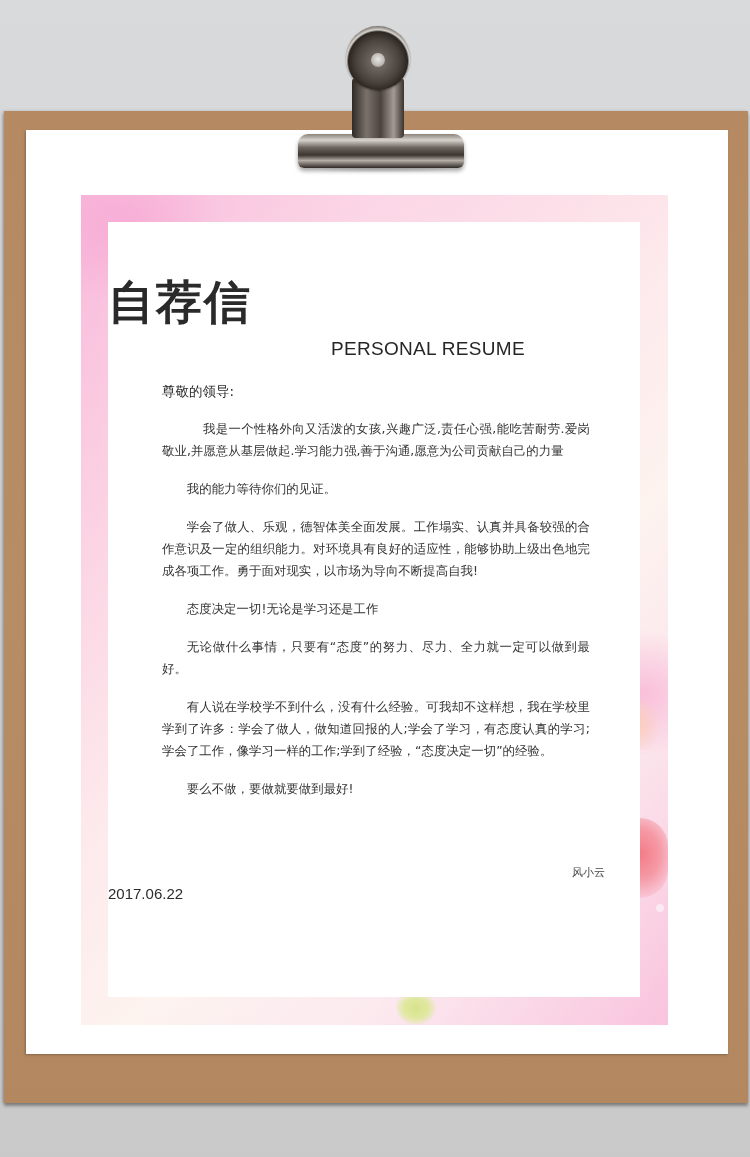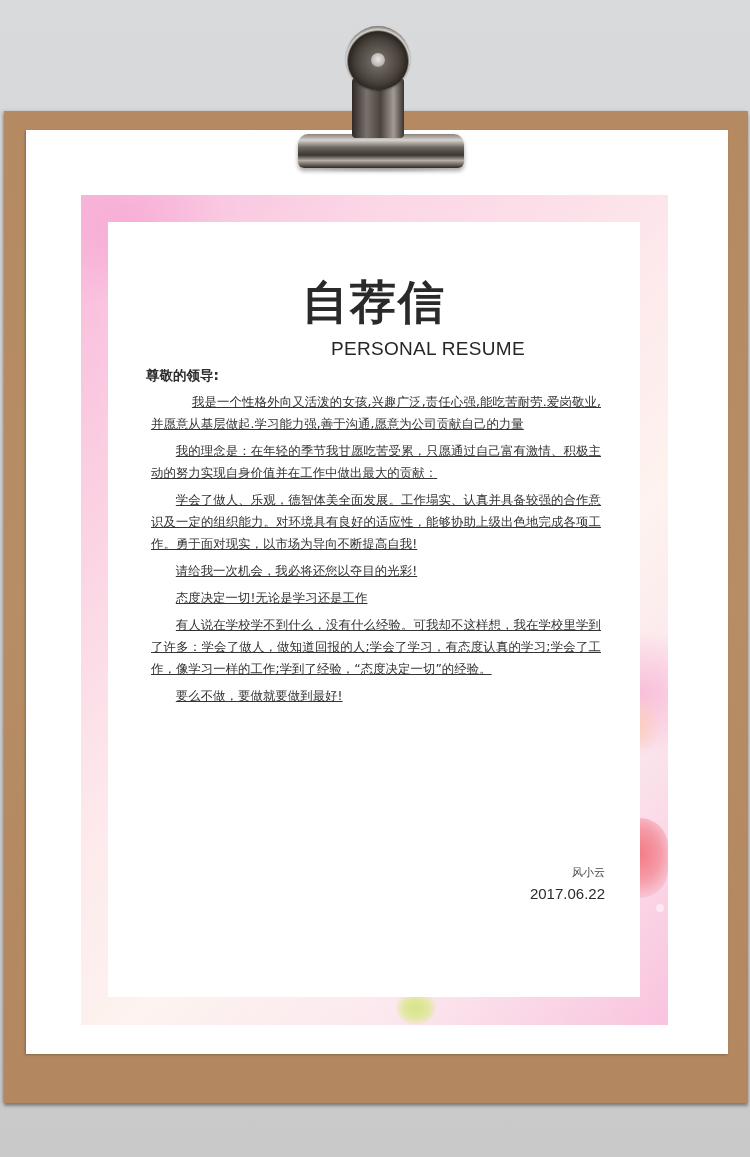--- a/index.html
+++ b/index.html
@@ -47,43 +47,43 @@
   .blob-green {
     position:absolute; left:396px; top:997px; width:40px; height:28px;
     background: radial-gradient(ellipse 22px 18px at 50% 40%, #d7e38a 0%, #e0e8a0 55%, rgba(240,230,190,0) 100%);
     border-radius: 0 0 20px 20px;
   }
   .inner {
     position:absolute; left:108px; top:222px; width:532px; height:775px;
     background:#ffffff;
   }
   .title {
-    position:absolute; left:108px; top:274px; width:532px; text-align:center;
+    position:absolute; left:108px; top:274px; width:532px; text-align:left;
     font-family:"DejaVu Sans", sans-serif; font-weight:bold; font-size:46px;
     color:#2a2a2a; letter-spacing:2px; line-height:56px;
   }
   .subtitle {
     position:absolute; left:108px; top:337px; width:640px; text-align:center;
     font-family:"Liberation Sans", sans-serif; font-size:19px; color:#262626;
     letter-spacing:0.3px; line-height:24px;
   }
   .letter {
     position:absolute; left:146px; top:364px; width:460px;
     font-family:"DejaVu Sans", sans-serif; font-size:12.4px; color:#333;
     line-height:22px;
   }
-  .salutation { font-size:13.5px; color:#2d2d2d; margin:0; line-height:22px;font-weight:bold; }
-  .para { margin:5px; text-indent:2em; text-align:justify; letter-spacing:0.05px;text-decoration:underline; }
+  .salutation { font-size:13.5px; color:#2d2d2d; margin:16px; line-height:22px; }
+  .para { margin:16px; text-indent:2em; text-align:justify; letter-spacing:0.05px; }
   .para.first { text-indent:3.3em; }
   .signature {
     position:absolute; left:108px; top:864px; width:497px; text-align:right;
     font-family:Liberation Mono, monospace; font-size:11px; color:#444; line-height:18px;
   }
   .date {
-    position:absolute; left:108px; top:884px; width:497px; text-align:right;
+    position:absolute; left:108px; top:884px; width:497px; text-align:left;
     font-family:"Liberation Sans", sans-serif; font-size:15px; color:#2b2b2b; line-height:20px;
   }
   
   .clip-shadow {
     position:absolute; left:292px; top:120px; width:180px; height:52px;
     background: radial-gradient(ellipse 90px 20px at 50% 70%, rgba(0,0,0,0.25), rgba(0,0,0,0));
   }
   .clip-neck {
     position:absolute; left:352px; top:78px; width:52px; height:60px;
     background: linear-gradient(90deg,#2f2925 0%,#7a716b 28%,#4b433d 55%,#a29a93 80%,#3a332e 100%);
@@ -122,22 +122,22 @@
 <div class="clip-neck"></div>
 <div class="clip-ring"></div>
 <div class="clip-hole"></div>
 
 <div class="title">自荐信</div>
 <div class="subtitle">PERSONAL RESUME</div>
 
 <div class="letter">
   <p class="salutation">尊敬的领导:</p>
   <p class="para first">我是一个性格外向又活泼的女孩,兴趣广泛,责任心强,能吃苦耐劳.爱岗敬业,并愿意从基层做起.学习能力强,善于沟通,愿意为公司贡献自己的力量</p>
-  <p class="para">我的理念是：在年轻的季节我甘愿吃苦受累，只愿通过自己富有激情、积极主动的努力实现自身价值并在工作中做出最大的贡献：</p>
+  <p class="para">我的能力等待你们的见证。</p>
   <p class="para">学会了做人、乐观，德智体美全面发展。工作塌实、认真并具备较强的合作意识及一定的组织能力。对环境具有良好的适应性，能够协助上级出色地完成各项工作。勇于面对现实，以市场为导向不断提高自我!</p>
-  <p class="para">请给我一次机会，我必将还您以夺目的光彩!</p>
   <p class="para">态度决定一切!无论是学习还是工作</p>
+  <p class="para">无论做什么事情，只要有“态度”的努力、尽力、全力就一定可以做到最好。</p>
   <p class="para">有人说在学校学不到什么，没有什么经验。可我却不这样想，我在学校里学到了许多：学会了做人，做知道回报的人;学会了学习，有态度认真的学习;学会了工作，像学习一样的工作;学到了经验，“态度决定一切”的经验。</p>
   <p class="para">要么不做，要做就要做到最好!</p>
 </div>
 
 <div class="signature">风小云</div>
 <div class="date">2017.06.22</div>
 
 </body></html>

